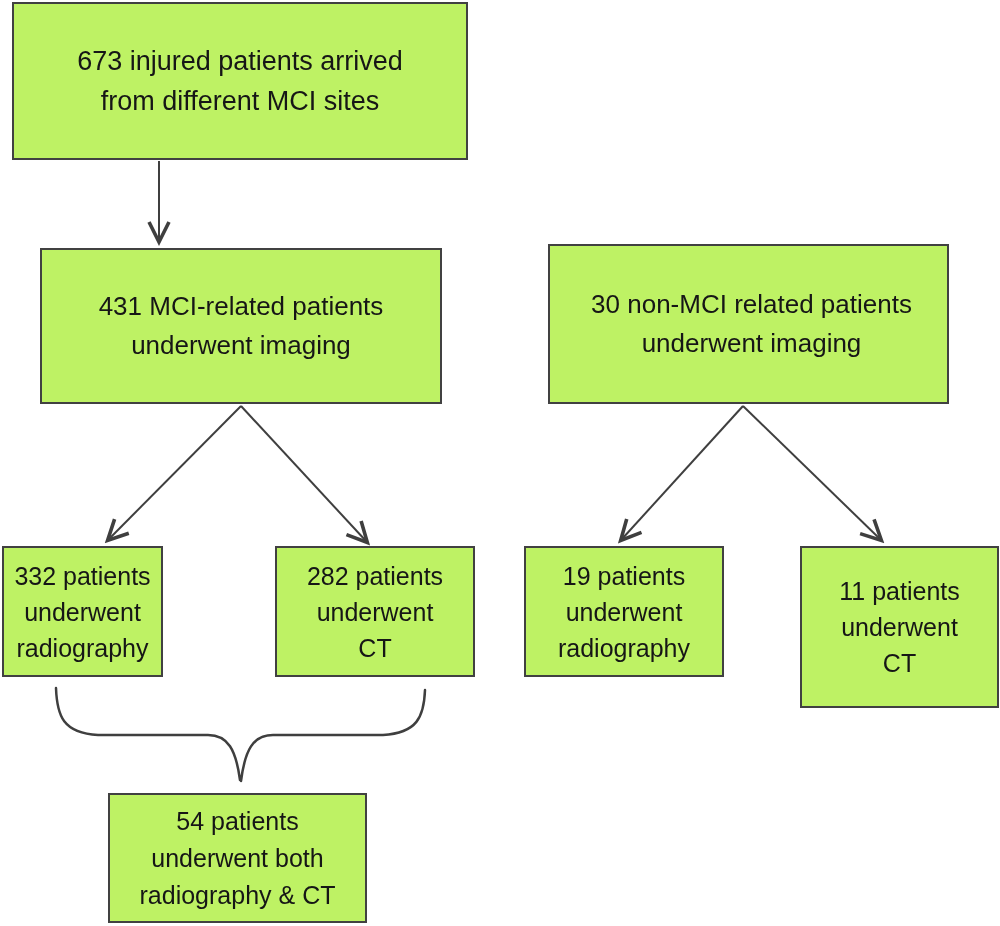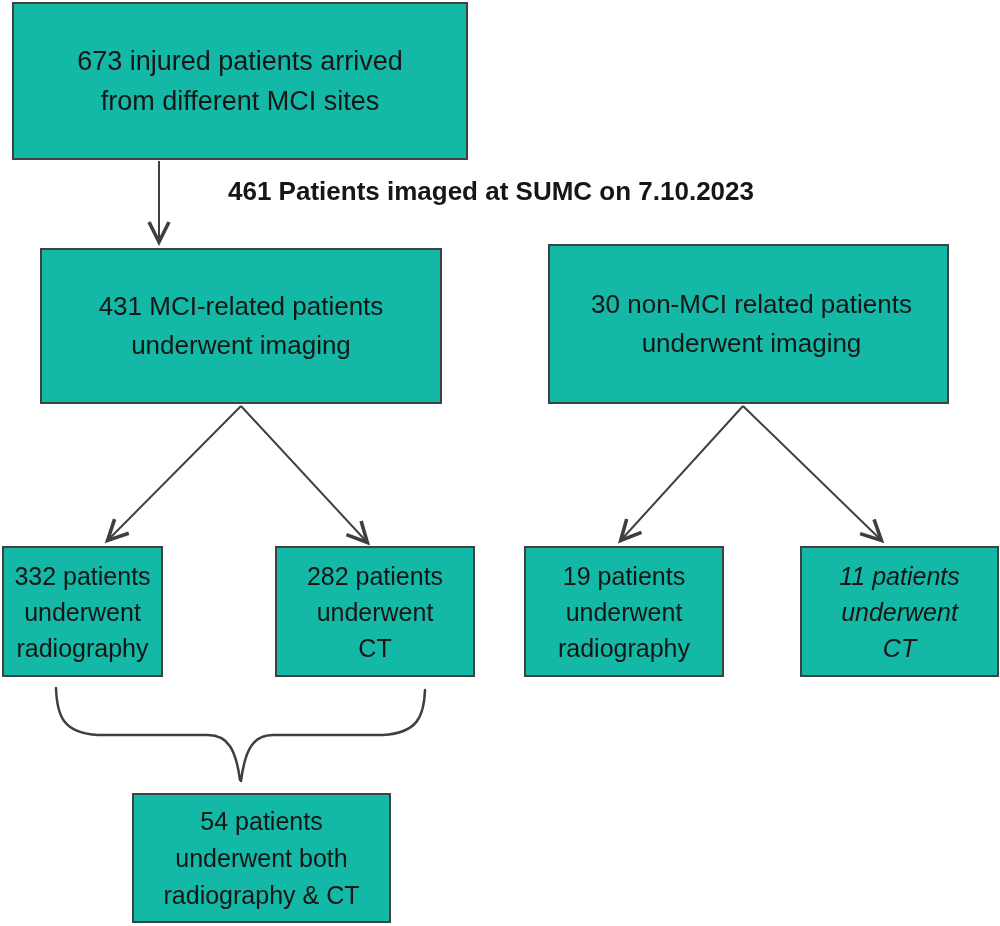--- a/index.html
+++ b/index.html
@@ -19,42 +19,42 @@
   .connectors {
     position: absolute;
     left: 0;
     top: 0;
     pointer-events: none;
   }
   .node {
     position: absolute;
     box-sizing: border-box;
     border: 2px solid #414141;
-    background: #14b8a6;
+    background: #bef264;
     display: flex;
     align-items: center;
     justify-content: center;
     text-align: center;
   }
   .node-label {
     white-space: pre-line;
   }
   .lvl1 .node-label { font-size: 27px; line-height: 40px; }
   .lvl2 .node-label { font-size: 26px; line-height: 39px; }
   .lvl3 .node-label { font-size: 25px; line-height: 36px; }
   .lvl4 .node-label { font-size: 25px; line-height: 37px; }
 
   .node-total   { left: 12px;  top: 2px;   width: 456px; height: 158px; }
   .node-mci     { left: 40px;  top: 248px; width: 402px; height: 156px; }
   .node-nonmci  { left: 548px; top: 244px; width: 401px; height: 160px; padding-left: 6px; }
   .node-r332    { left: 2px;   top: 546px; width: 161px; height: 131px; }
   .node-c153    { left: 275px; top: 546px; width: 200px; height: 131px; }
   .node-r19     { left: 524px; top: 546px; width: 200px; height: 131px; }
-  .node-c11     { left: 800px; top: 546px; width: 199px; height: 131px; font-style: italic; }
-  .node-both    { left: 108px; top: 793px; width: 259px; height: 130px; margin-left: 24px; }
+  .node-c11     { left: 800px; top: 546px; width: 199px; height: 162px; }
+  .node-both    { left: 108px; top: 793px; width: 259px; height: 130px; }
 
   .flow-label {
     position: absolute;
     left: 228px;
     top: 176px;
     font-size: 26px;
     font-weight: bold;
     white-space: nowrap;
   }
 </style>
@@ -78,21 +78,20 @@
       <path d="M56,688 C57,716 63,733 98,735 L208,735 C228,735 236,750 240,780
                M425,690 C424,717 417,733 383,735 L273,735 C253,735 245,750 241,781" stroke-width="2.5" stroke-linecap="round"></path>
     </g>
   </svg>
 
   <div class="node lvl1 node-total">
     <span class="node-label">673 injured patients arrived
 from different MCI sites</span>
   </div>
 
-  <div class="flow-label">461 Patients imaged at SUMC on 7.10.2023</div>
 
   <div class="node lvl2 node-mci">
     <span class="node-label">431 MCI-related patients
 underwent imaging</span>
   </div>
 
   <div class="node lvl2 node-nonmci">
     <span class="node-label">30 non-MCI related patients
 underwent imaging</span>
   </div>

